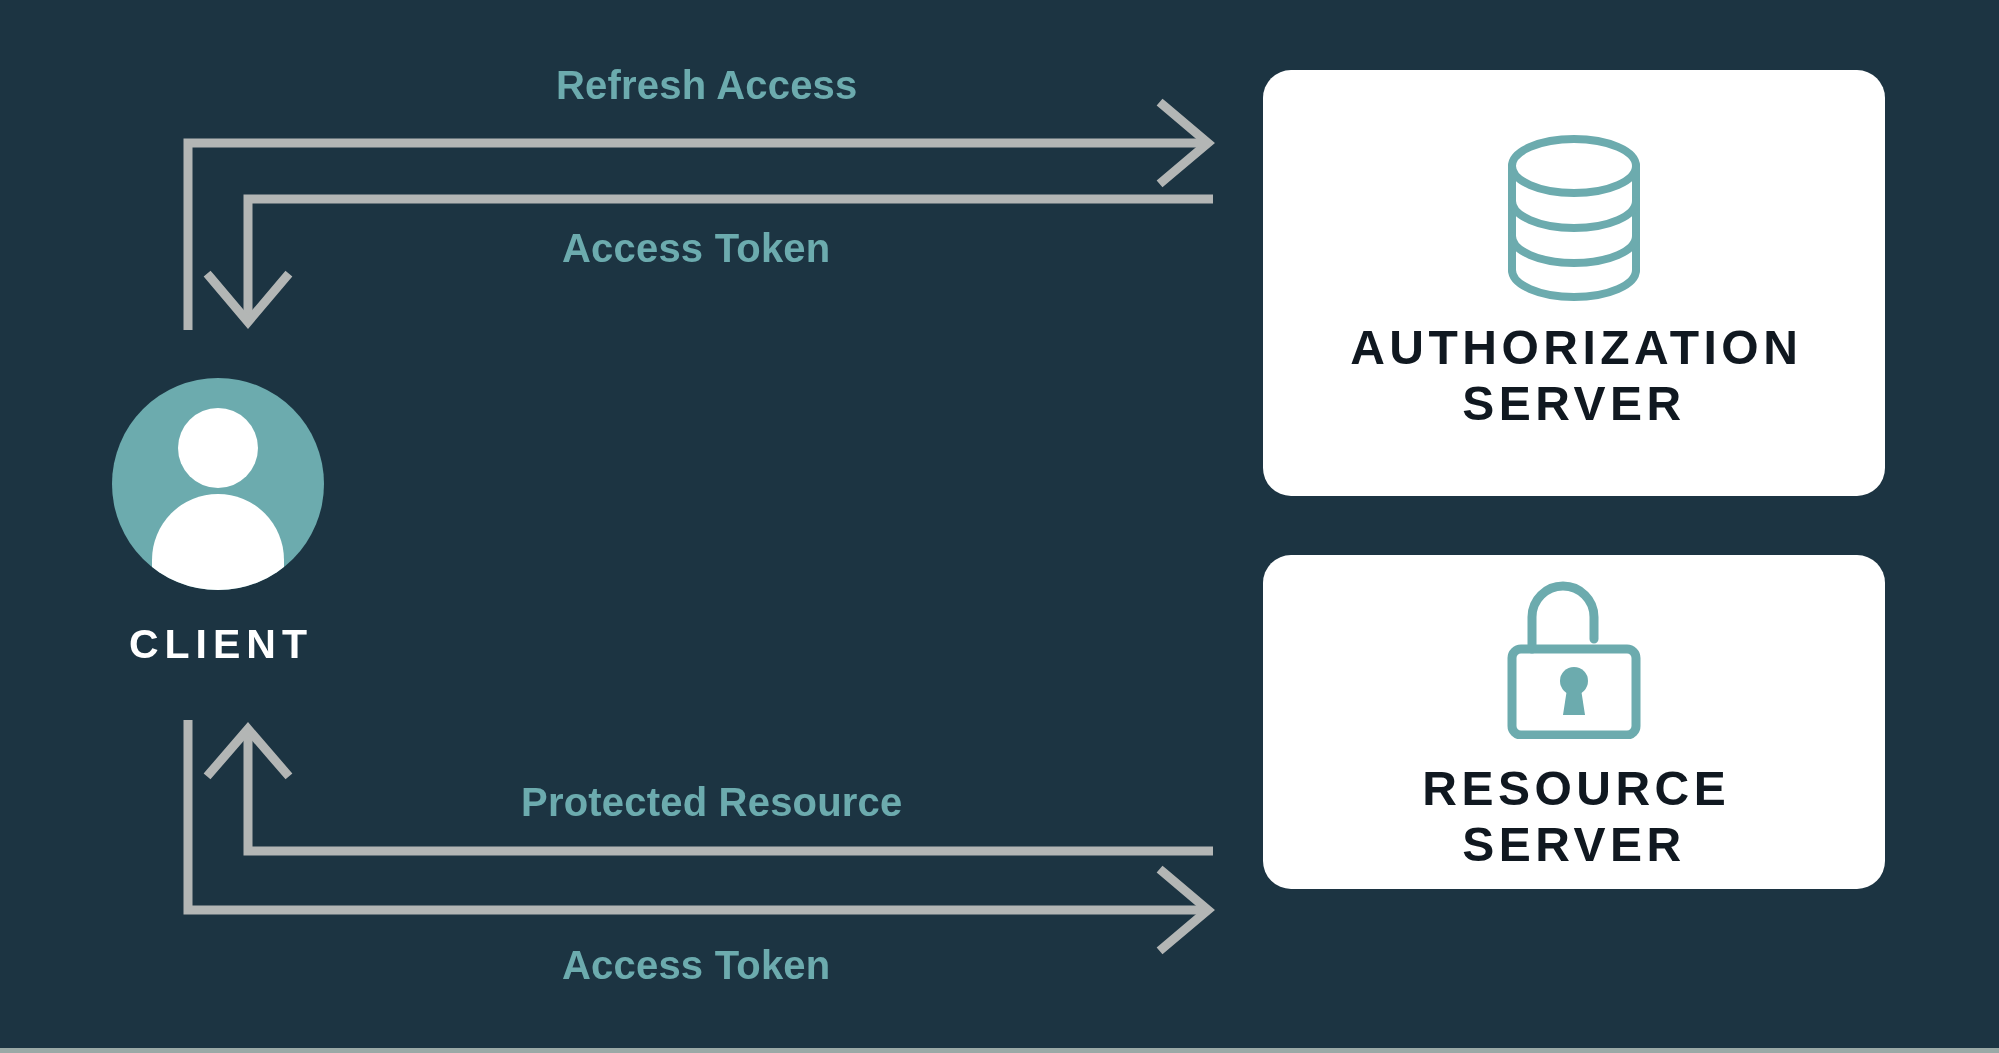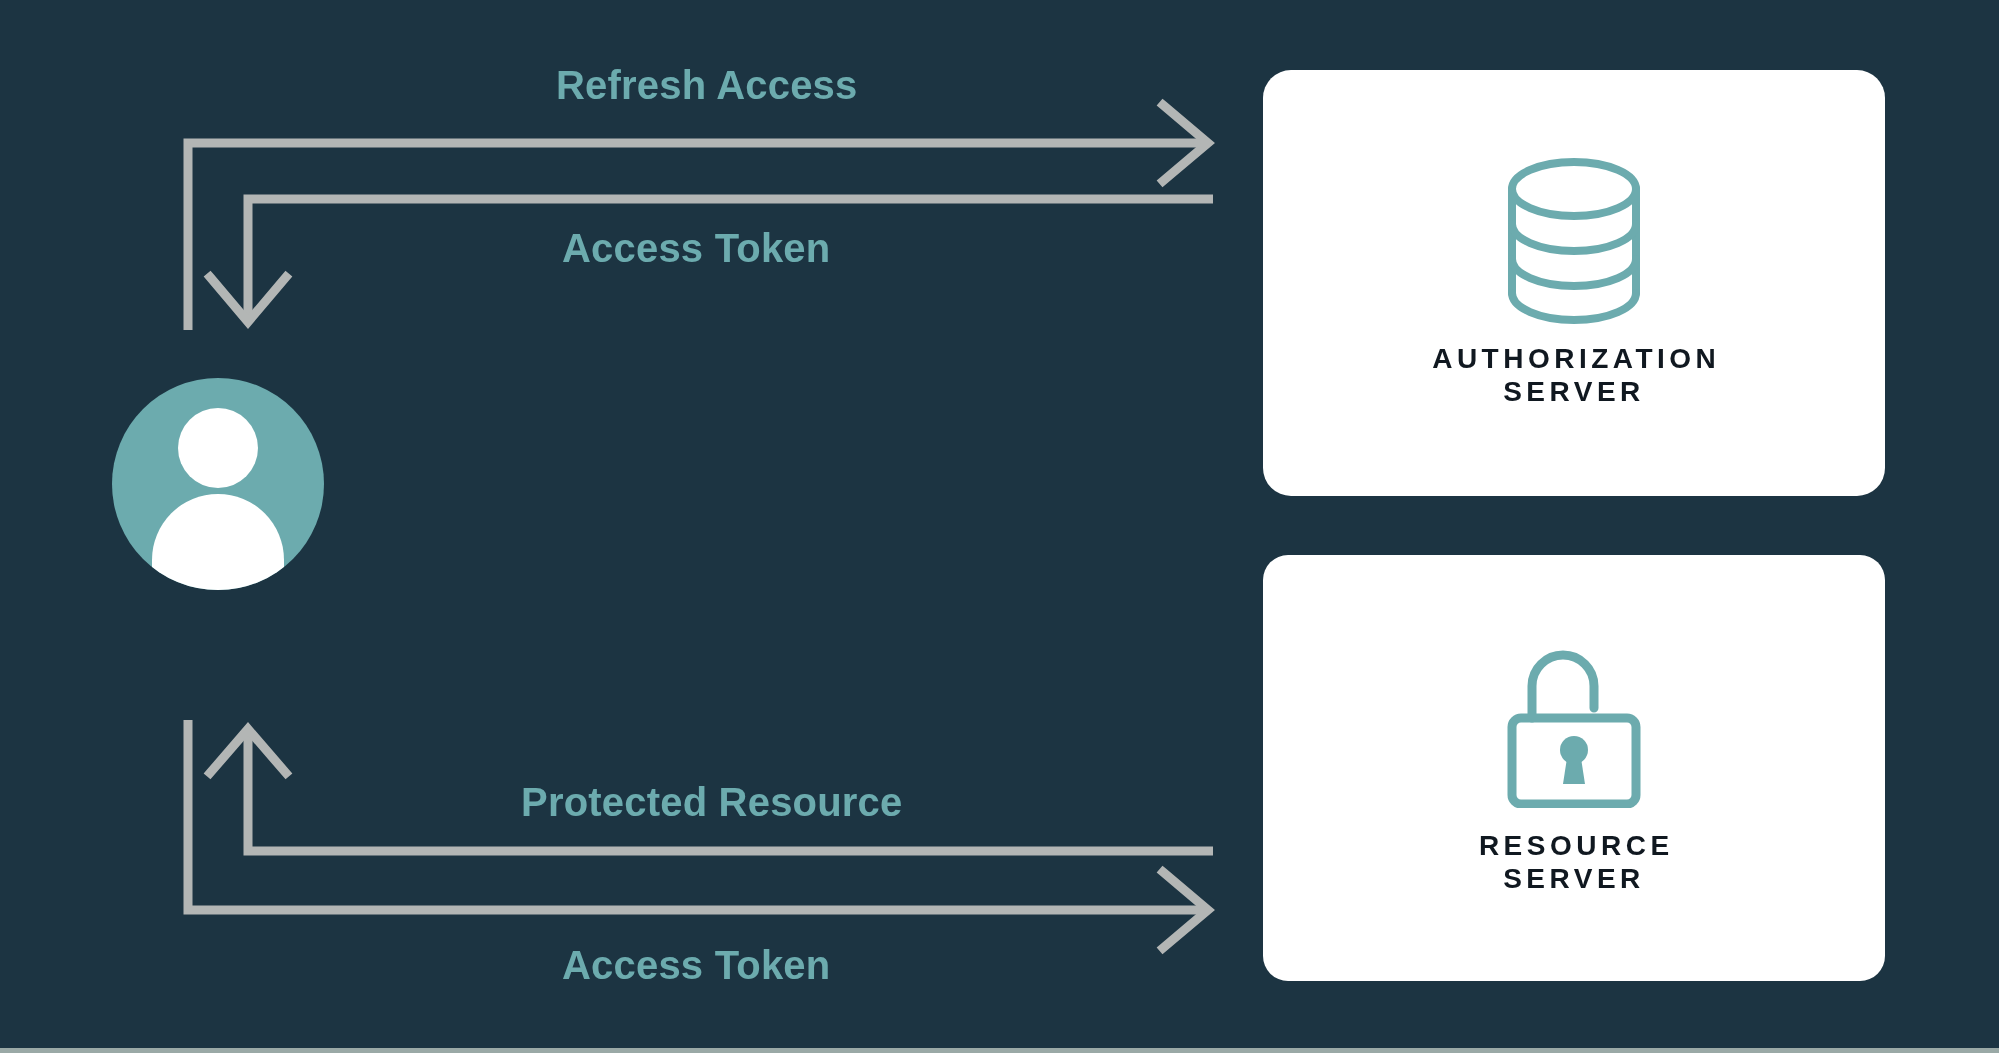--- a/index.html
+++ b/index.html
@@ -99,29 +99,29 @@
     left: 1263px;
     width: 622px;
     background: #ffffff;
     border-radius: 28px;
     display: flex;
     flex-direction: column;
     align-items: center;
     justify-content: center;
   }
   #card-authorization-server { top: 70px;  height: 426px; }
-  #card-resource-server      { top: 555px; height: 426px; border-radius: 25px; }
+  #card-resource-server      { top: 555px; height: 334px; }
 
   .card-icon { display: block; }
   #authorization-server-icon { margin-bottom: 18px; }
   #resource-server-icon { margin-bottom: 22px; }
 
   .card-title {
     color: #101820;
-    font-size: 28px;
+    font-size: 48px;
     font-weight: 700;
     letter-spacing: 4.5px;
     line-height: 1.17;
     text-align: center;
     text-indent: 4.5px;
     white-space: pre-line;
   }
 </style>
 </head>
 <body>
@@ -151,20 +151,21 @@
 
   <div class="flow-label" id="label-protected-resource">Protected Resource</div>
 
   <div class="flow-label" id="label-access-token-bottom">Access Token</div>
 
   <div id="client-node">
     <div id="client-avatar">
       <div class="head"></div>
       <div class="body"></div>
     </div>
+    <div id="client-label">CLIENT</div>
   </div>
 
   <div class="server-card" id="card-authorization-server">
 
     <svg class="card-icon" id="authorization-server-icon" width="140" height="168" viewBox="0 0 140 168">
       <g fill="none" stroke="#6cabae" stroke-width="8" stroke-linecap="round">
 
         <ellipse cx="70" cy="32" rx="62" ry="27"></ellipse>
 
         <path d="M 8 32 L 8 136"></path>

